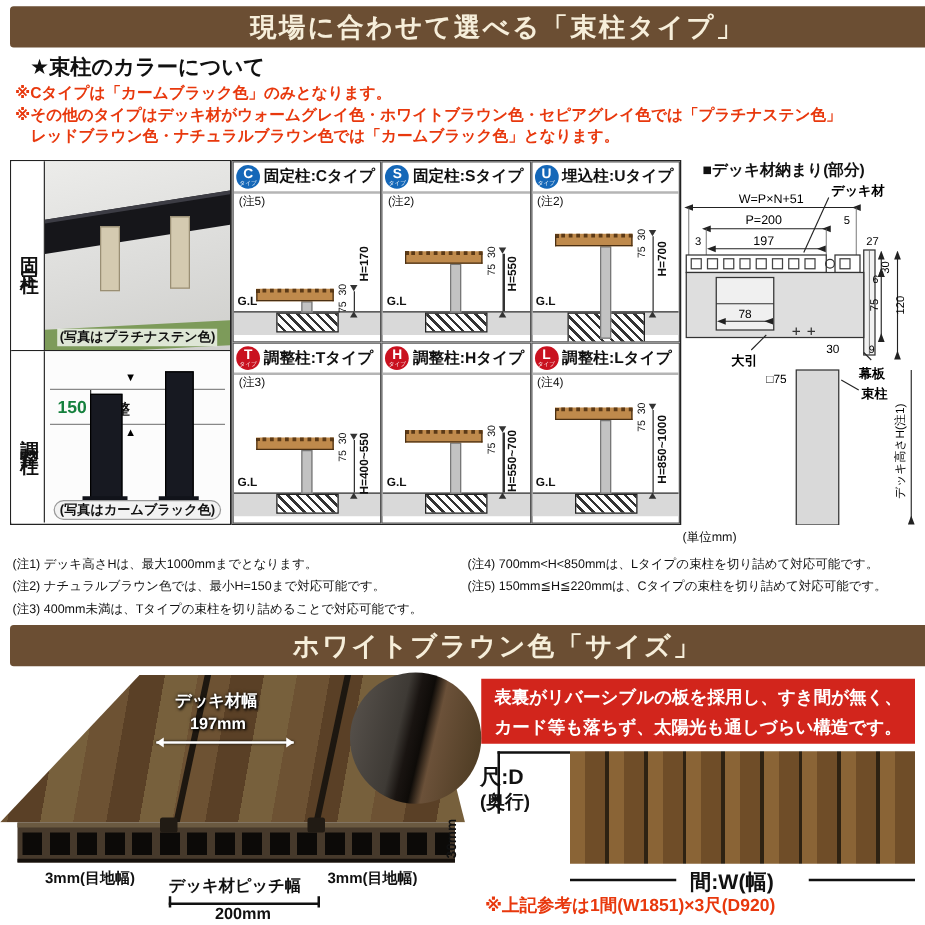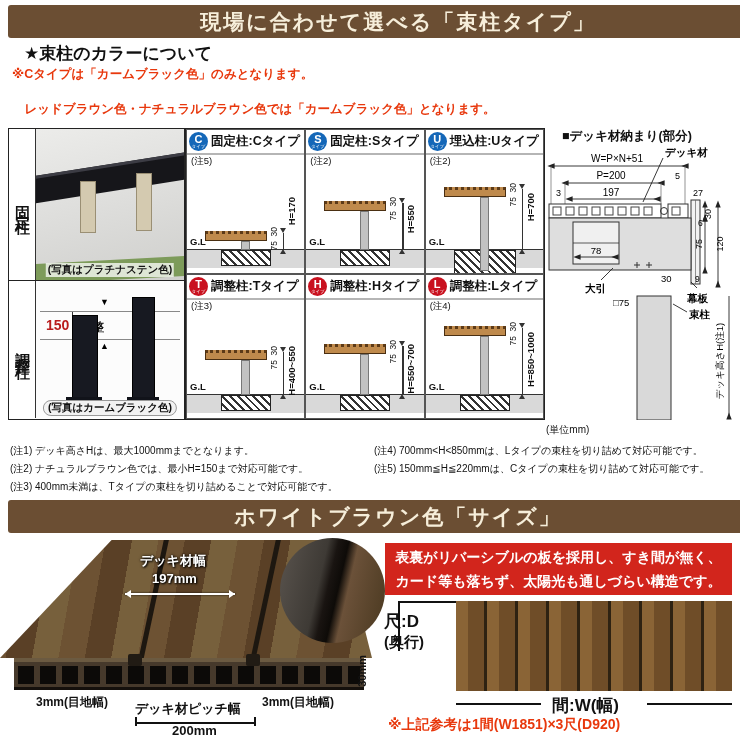--- a/index.html
+++ b/index.html
@@ -22,21 +22,21 @@
   .photo1{background:linear-gradient(165deg,#ececea 0%,#dcdcda 55%,#cfcfcc 100%);}
   .deck-edge{position:absolute;left:-8px;top:34px;width:180px;height:24px;background:#16161a;border-top:3px solid #3c3c44;transform:rotate(-9deg);}
   .ppost{position:absolute;width:14px;background:#d4cab0;border:1px solid #9a8f74;}
   .grass{position:absolute;left:0;right:0;bottom:0;height:20px;background:#7d9b5a;transform:skewY(-3deg);}
   .caption1{position:absolute;left:50%;transform:translateX(-50%);bottom:3px;background:rgba(255,255,255,.75);
             font-size:10.5px;font-weight:bold;white-space:nowrap;padding:0 2px;}
   .photo2{background:#fcfcfc;}
   .hline2{position:absolute;left:4px;right:4px;height:1px;background:#888;}
   .bpost{position:absolute;background:#171921;border:1px solid #000;}
   .bfoot{position:absolute;background:#11131a;height:6px;}
-  .adj150{position:absolute;left:10px;top:36px;font-size:14px;font-weight:bold;color:#b91c1c;}
+  .adj150{position:absolute;left:10px;top:36px;font-size:14px;font-weight:bold;color:#15803d;}
   .adjtxt{position:absolute;left:44px;top:38px;font-size:12px;font-weight:bold;color:#111;}
   .arr{position:absolute;font-size:9px;color:#000;}
   .adjline{position:absolute;left:36px;top:31px;width:1.3px;height:27px;background:#333;}
   .caption2{position:absolute;left:50%;transform:translateX(-50%);bottom:2px;border:1px solid #999;border-radius:8px;
             background:#f2f2f2;font-size:10.5px;font-weight:bold;white-space:nowrap;padding:0 4px;}
   .grid{position:absolute;left:185px;top:128px;width:360px;height:292px;border:1.5px solid #222;box-sizing:border-box;
         display:grid;grid-template-columns:repeat(3,1fr);grid-template-rows:repeat(2,1fr);background:#fff;}
   .cell{position:relative;border:0.75px solid #555;box-sizing:border-box;overflow:hidden;background:#fff;}
   .cell-head{height:23px;border-bottom:2px solid #b5b5b5;display:flex;align-items:center;gap:3px;padding:0 2px;}
   .badge{width:19px;height:19px;border-radius:50%;display:flex;flex-direction:column;align-items:center;justify-content:center;flex:0 0 19px;}
@@ -93,20 +93,21 @@
 <body>
 
 <div id="page">
 
   <div class="bar" style="top:5px;">
     <span>現場に合わせて選べる「束柱タイプ」</span>
   </div>
 
   <div class="star-head">★束柱のカラーについて</div>
   <div class="rednote" style="top:66px;">※Cタイプは「カームブラック色」のみとなります。</div>
+  <div class="rednote" style="top:84px;">※その他のタイプはデッキ材がウォームグレイ色・ホワイトブラウン色・セピアグレイ色では「プラチナステン色」</div>
   <div class="rednote" style="top:101px;">　レッドブラウン色・ナチュラルブラウン色では「カームブラック色」となります。</div>
 
   <div class="lpanel">
     <div class="lrow lrow1">
       <div class="vlabel">固定柱</div>
       <div class="photo photo1">
         <div class="deck-edge"></div>
         <div class="ppost" style="left:44px;top:52px;height:50px;"></div>
         <div class="ppost" style="left:100px;top:44px;height:56px;"></div>
         <div class="grass"></div>

